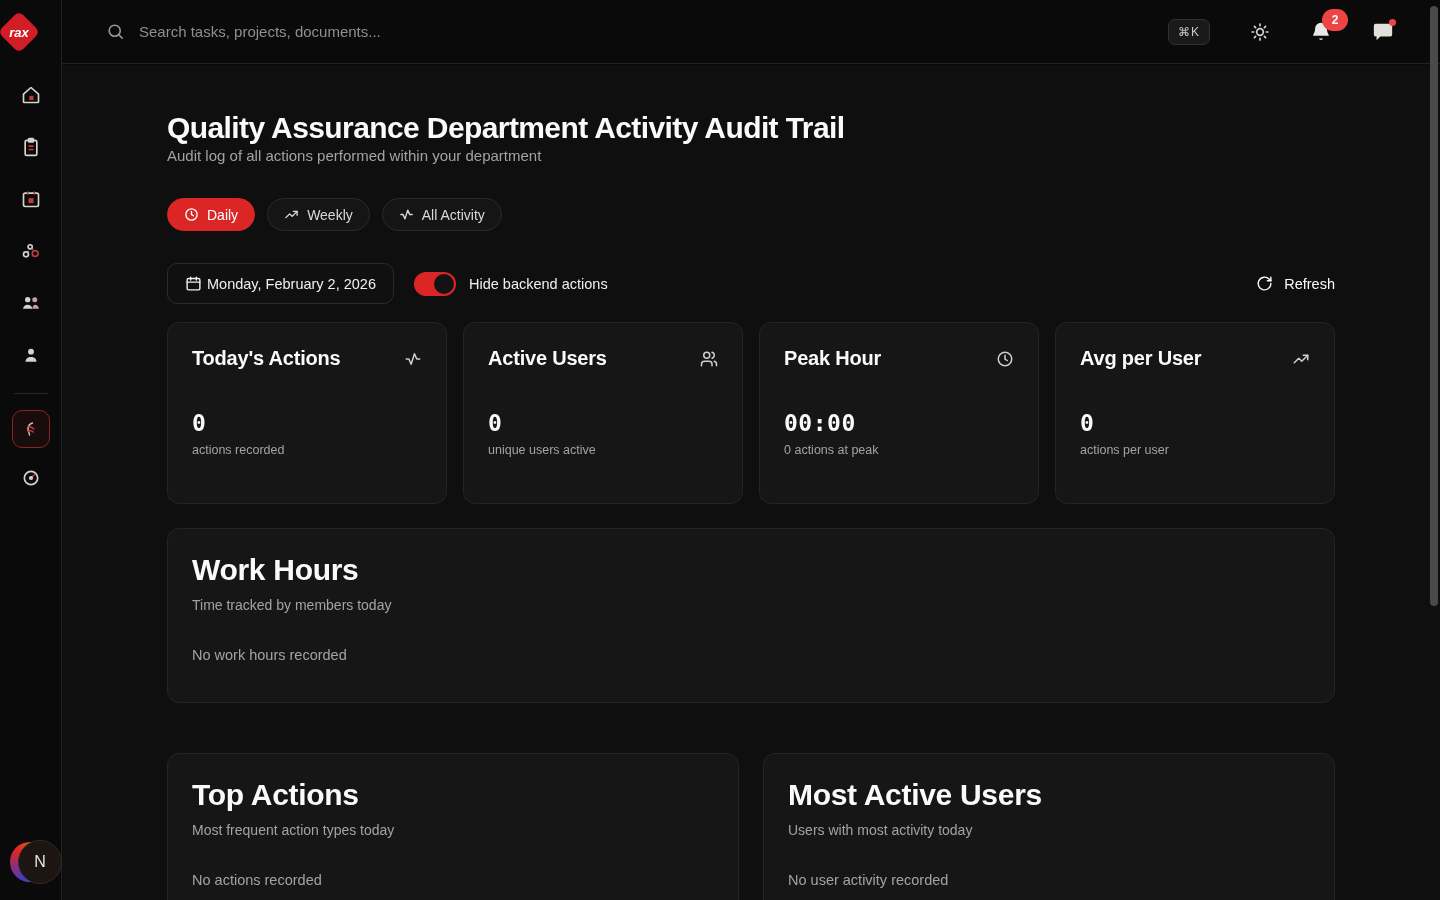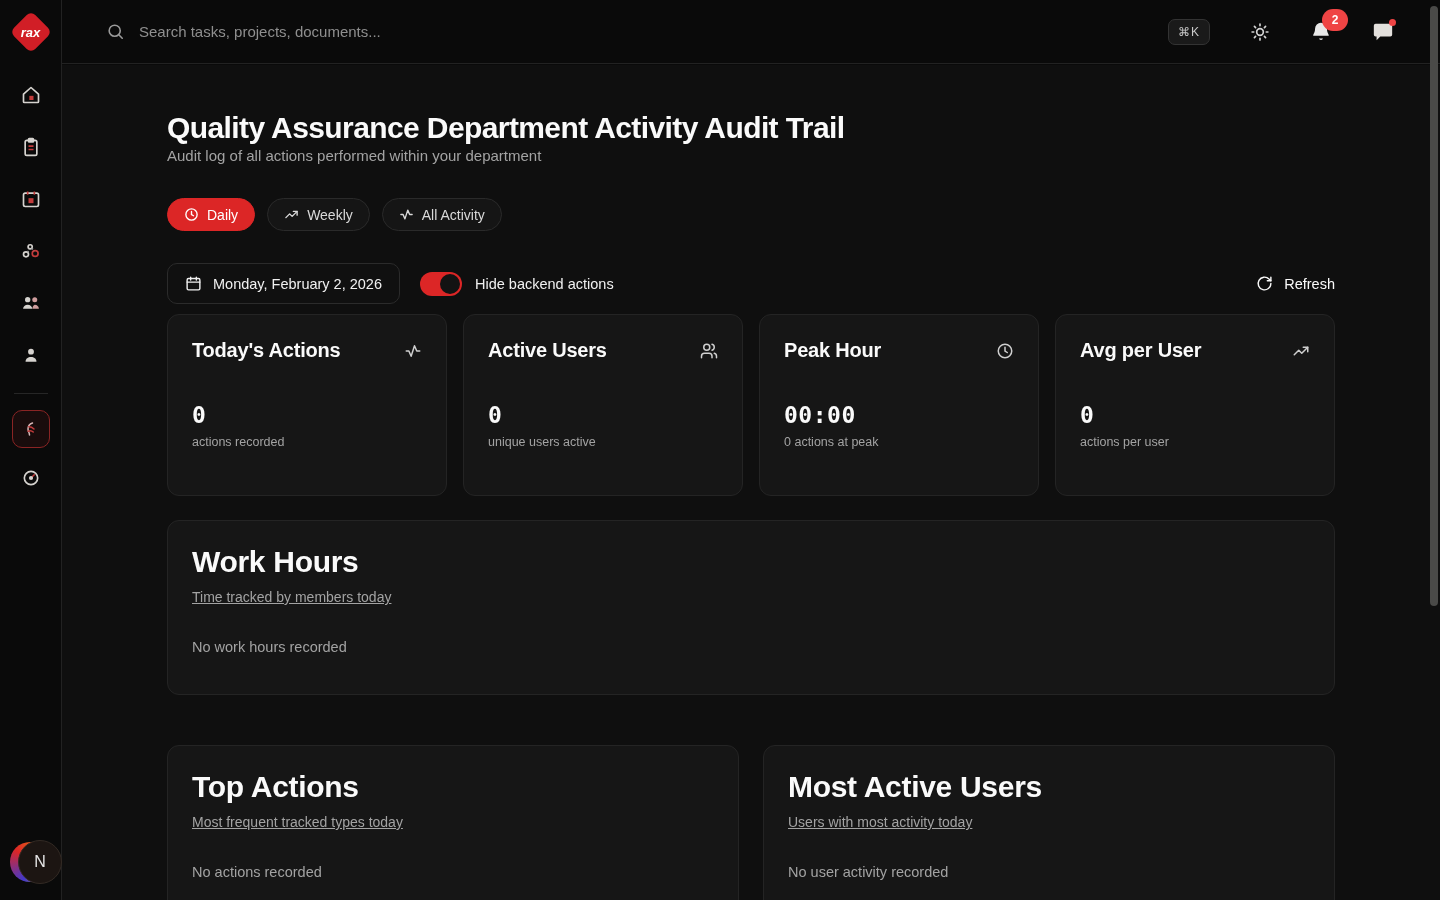--- a/index.html
+++ b/index.html
@@ -57,21 +57,21 @@
   }
   .chat-dot{
     position:absolute;top:-2px;right:-2px;width:7px;height:7px;border-radius:50%;
     background:var(--badge);
   }
 
   
   .sidebar{
     position:absolute;top:0;left:0;bottom:0;width:62px;
     background:var(--chrome);border-right:1px solid #222;
-    display:flex;flex-direction:column;align-items:center;
+    display:flex;flex-direction:column;
   }
   .logo{
     margin-top:13px;width:38px;height:38px;position:relative;
     display:flex;align-items:center;justify-content:center;
   }
   .logo .diamond{
     position:absolute;inset:4px;background:#d11e26;border-radius:6px;
     transform:rotate(45deg);
   }
   .logo span{
@@ -112,21 +112,21 @@
   .tab{
     display:inline-flex;align-items:center;gap:8px;
     height:33px;padding:12px 16px;border-radius:999px;
     font-size:14px;font-weight:500;cursor:pointer;
     background:#151515;border:1px solid #2a2a2a;color:#d9d9d9;
   }
   .tab.active{background:var(--accent);border-color:var(--accent);color:#fff;}
 
   .controls{display:flex;align-items:center;margin-top:32px;}
   .date-btn{
-    display:flex;align-items:center;gap:11px;
+    display:flex;align-items:center;gap:5px;
     height:41px;padding:0 17px;border-radius:10px;
     border:1px solid #2b2b2b;background:#101010;color:#f0f0f0;
     font-size:14.5px;font-weight:500;cursor:pointer;
     font-family:"Liberation Sans",sans-serif;
   }
   .toggle-group{display:flex;align-items:center;gap:13px;margin-left:20px;}
   .toggle{
     width:42px;height:24px;border-radius:12px;background:var(--accent);
     position:relative;cursor:pointer;flex:none;
   }
@@ -134,39 +134,39 @@
     position:absolute;top:2px;right:2px;width:20px;height:20px;border-radius:50%;
     background:#131313;
   }
   .toggle-label{font-size:14.5px;color:#f0f0f0;}
   .refresh-btn{
     margin-left:auto;display:flex;align-items:center;gap:11px;
     background:none;border:none;color:#fafafa;font-size:14.5px;font-weight:500;
     cursor:pointer;font-family:"Liberation Sans",sans-serif;
   }
 
-  .stats{display:grid;grid-template-columns:repeat(4,1fr);gap:16px;margin-top:10px;}
+  .stats{display:grid;grid-template-columns:repeat(4,1fr);gap:16px;margin-top:18px;}
   .card{
     background:var(--card);border:1px solid #242424;border-radius:12px;
     padding:24px;
   }
   .stat-card{height:182px;}
   .stat-head{display:flex;align-items:flex-start;justify-content:space-between;}
   .stat-title{font-size:20px;font-weight:600;letter-spacing:-0.2px;}
   .stat-icon{color:#cfcfcf;margin-top:3px;}
   .stat-value{
     margin-top:40px;
     font-family:"DejaVu Sans Mono","Liberation Mono",monospace;
     font-size:23px;font-weight:700;letter-spacing:0.5px;
   }
   .stat-caption{margin-top:7px;font-size:12.5px;color:var(--muted);}
 
   .panel{margin-top:24px;}
   .panel-title{font-size:30px;font-weight:700;letter-spacing:-0.3px;}
-  .panel-subtitle{margin-top:10px;font-size:14px;color:var(--muted);text-decoration:underline;}
+  .panel-subtitle{margin-top:10px;font-size:14px;color:var(--muted);}
   .panel-empty{margin-top:34px;font-size:14.5px;color:var(--muted);}
   .work-hours{height:175px;}
   .bottom-grid{display:grid;grid-template-columns:1fr 1fr;gap:24px;margin-top:26px;}
   .bottom-card{height:200px;}
 
   .scroll-thumb{
     position:absolute;top:6px;right:2px;width:8px;height:600px;border-radius:4px;
     background:#4a4a48;
   }
 </style>
@@ -421,21 +421,21 @@
 
     <section class="card panel work-hours">
       <h2 class="panel-title">Work Hours</h2>
       <p class="panel-subtitle">Time tracked by members today</p>
       <p class="panel-empty">No work hours recorded</p>
     </section>
 
     <div class="bottom-grid">
       <section class="card panel bottom-card">
         <h2 class="panel-title">Top Actions</h2>
-        <p class="panel-subtitle">Most frequent tracked types today</p>
+        <p class="panel-subtitle">Most frequent action types today</p>
         <p class="panel-empty">No actions recorded</p>
       </section>
       <section class="card panel bottom-card">
         <h2 class="panel-title">Most Active Users</h2>
         <p class="panel-subtitle">Users with most activity today</p>
         <p class="panel-empty">No user activity recorded</p>
       </section>
     </div>
   </div>
 </main>

